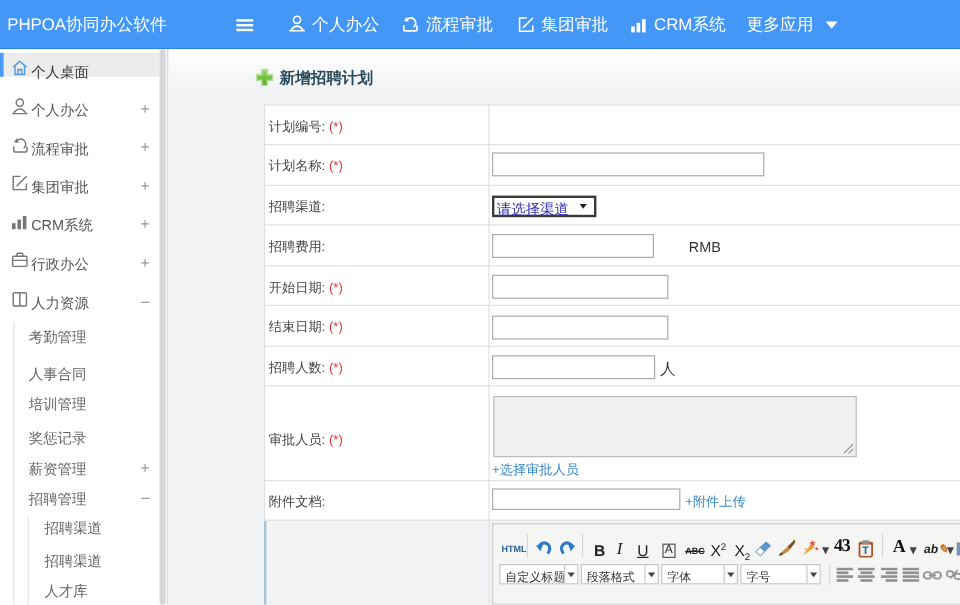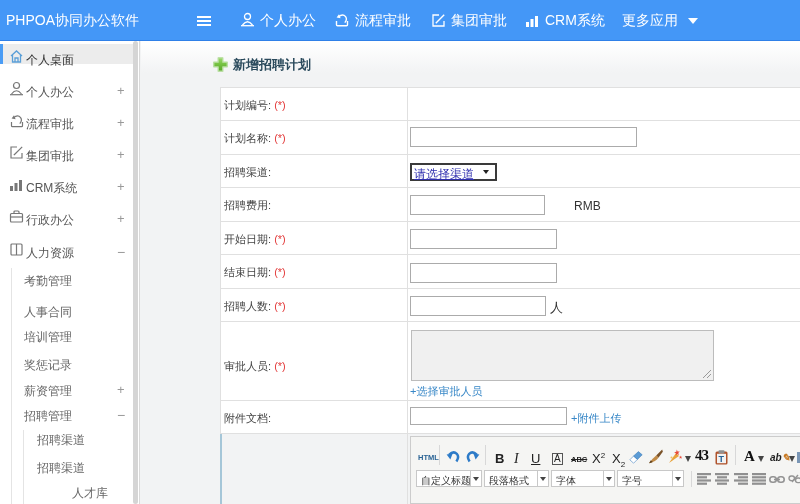--- a/index.html
+++ b/index.html
@@ -168,21 +168,21 @@
     <div class="tline" style="left:11px; top:227px; height:236px;"></div>
     <div class="m2" style="top:232px;">考勤管理</div>
     <div class="m2" style="top:263px;">人事合同</div>
     <div class="m2" style="top:288px;">培训管理</div>
     <div class="m2" style="top:316px;">奖惩记录</div>
     <div class="m2" style="top:342px;">薪资管理<span class="pm">+</span></div>
     <div class="m2" style="top:367px;">招聘管理<span class="pm" style="font-size:14px;">−</span></div>
     <div class="tline" style="left:23px; top:389px; height:74px;"></div>
     <div class="m3" style="top:391px;">招聘渠道</div>
     <div class="m3" style="top:419px;">招聘渠道</div>
-    <div class="m3" style="top:444px;margin-left:35px;">人才库</div>
+    <div class="m3" style="top:444px;">人才库</div>
     <div class="thumb"></div>
   </div>
 
   <div id="content">
     <svg id="plus" width="15" height="15" viewBox="0 0 15 15">
         <defs>
           <linearGradient id="gp" x1="0" y1="0" x2="0" y2="1">
             <stop offset="0" stop-color="#9ed96e"></stop>
             <stop offset="0.45" stop-color="#77c343"></stop>
             <stop offset="1" stop-color="#58a52a"></stop>

